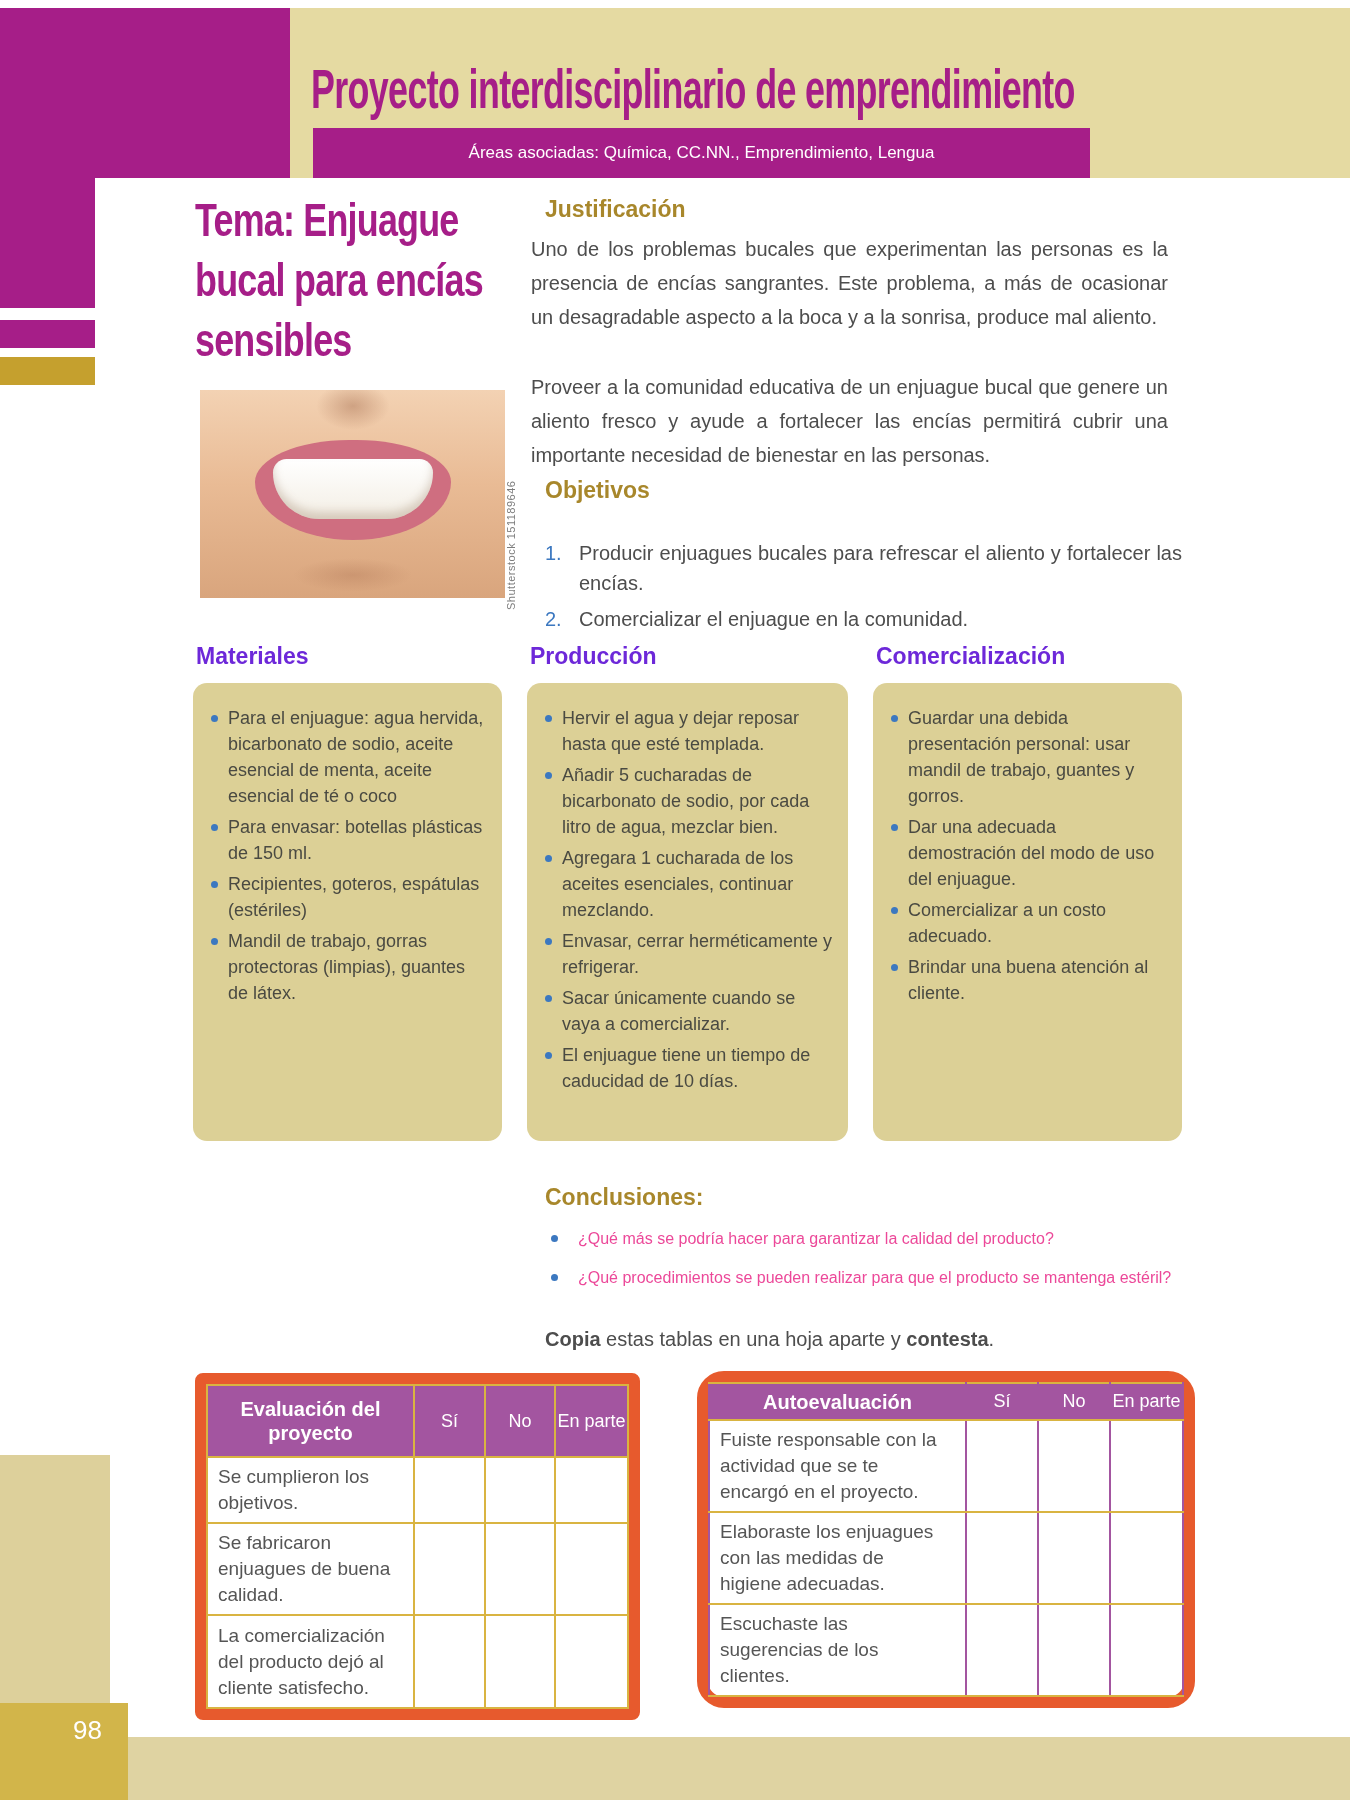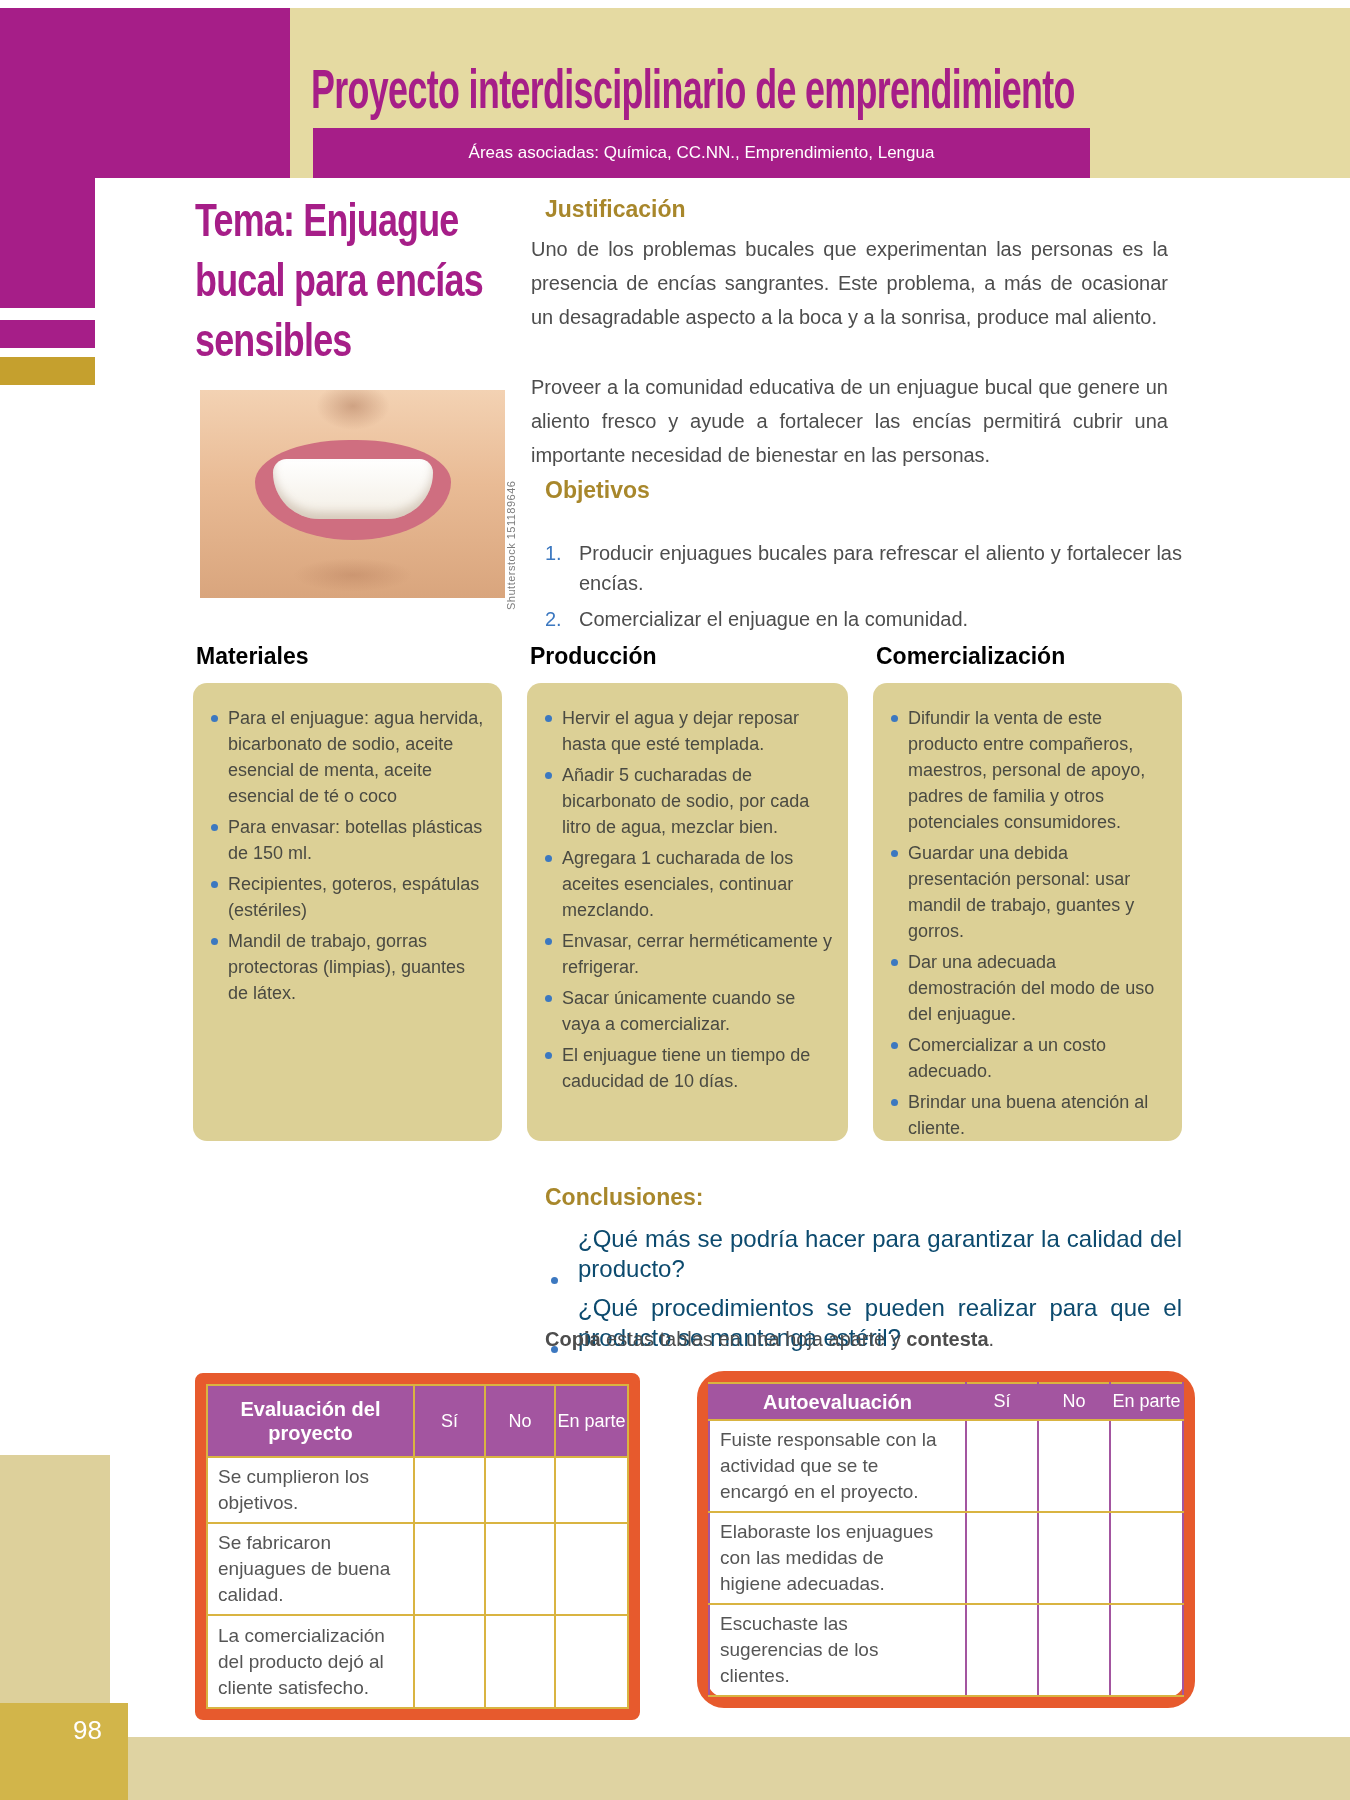--- a/index.html
+++ b/index.html
@@ -43,33 +43,33 @@
   .para1 { top:232px; }
   .para2 { top:370px; }
   .h-obj { position:absolute; left:545px; top:477px; }
   .obj-list { position:absolute; left:545px; top:538px; width:637px; list-style:none; }
   .obj-list li { display:flex; margin-bottom:6px; font-size:20px; line-height:30px; color:#4d4d4d; }
   .obj-num { width:34px; flex-shrink:0; color:#3c78c0; }
   .obj-txt { flex:1; text-align:justify; }
 
   
   .cols { position:absolute; left:193px; top:643px; display:flex; }
-  .pcol h3 { color:#000000; font-size:23px; font-weight:bold; margin-bottom:13px; margin-left:3px; }
+  .pcol h3 { color:#6d28d9; font-size:23px; font-weight:bold; margin-bottom:13px; margin-left:3px; }
   .pcol-1 { width:309px; margin-right:25px; }
   .pcol-2 { width:321px; margin-right:25px; }
   .pcol-3 { width:309px; }
   .panel { background:#dcd096; border-radius:14px; height:458px; padding:22px 14px 4px 12px; overflow:hidden; }
   .panel ul { list-style:none; }
   .panel li { display:flex; margin-bottom:5px; font-size:18px; line-height:26px; color:#4a4a42; }
   .dot { width:7px; height:7px; border-radius:50%; background:#3c78c0; flex-shrink:0; margin:10px 10px 0 6px; }
 
   
   .h-concl { position:absolute; left:545px; top:1184px; }
   .q-list { position:absolute; left:545px; top:1224px; width:637px; list-style:none; }
-  .q-list li { display:flex; margin-bottom:9px; font-size:24px; line-height:30px; color:#0c4a6e;align-items:flex-end; }
+  .q-list li { display:flex; margin-bottom:9px; font-size:16px; line-height:30px; color:#ec4899; }
   .q-list .dot { margin:11px 20px 0 6px; }
   .q-txt { flex:1; text-align:justify; }
   .copia-line { position:absolute; left:545px; top:1328px; width:637px; font-size:20px; color:#4d4d4d; }
   .copia-line .b { font-weight:bold; }
 
   
   .otable { position:absolute; border:11px solid #e75a2d; border-radius:8px; background:#ffffff; }
   .t-eval { left:195px; top:1373px; }
   .t-auto { left:697px; top:1371px;border-radius:27px; }
   table { border-collapse:collapse; table-layout:fixed; }
@@ -186,24 +186,20 @@
             </li>
         </ul>
       </div>
     </div>
     <div class="pcol pcol-3">
       <h3>Comercialización</h3>
       <div class="panel">
         <ul>
           <li>
               <span class="dot"></span>
-              <span>Difundir la venta de este producto entre compañeros, maestros, personal de apoyo, padres de familia y otros potenciales consumidores.</span>
-            </li>
-          <li>
-              <span class="dot"></span>
               <span>Guardar una debida presentación personal: usar mandil de trabajo, guantes y gorros.</span>
             </li>
           <li>
               <span class="dot"></span>
               <span>Dar una adecuada demostración del modo de uso del enjuague.</span>
             </li>
           <li>
               <span class="dot"></span>
               <span>Comercializar a un costo adecuado.</span>
             </li>

